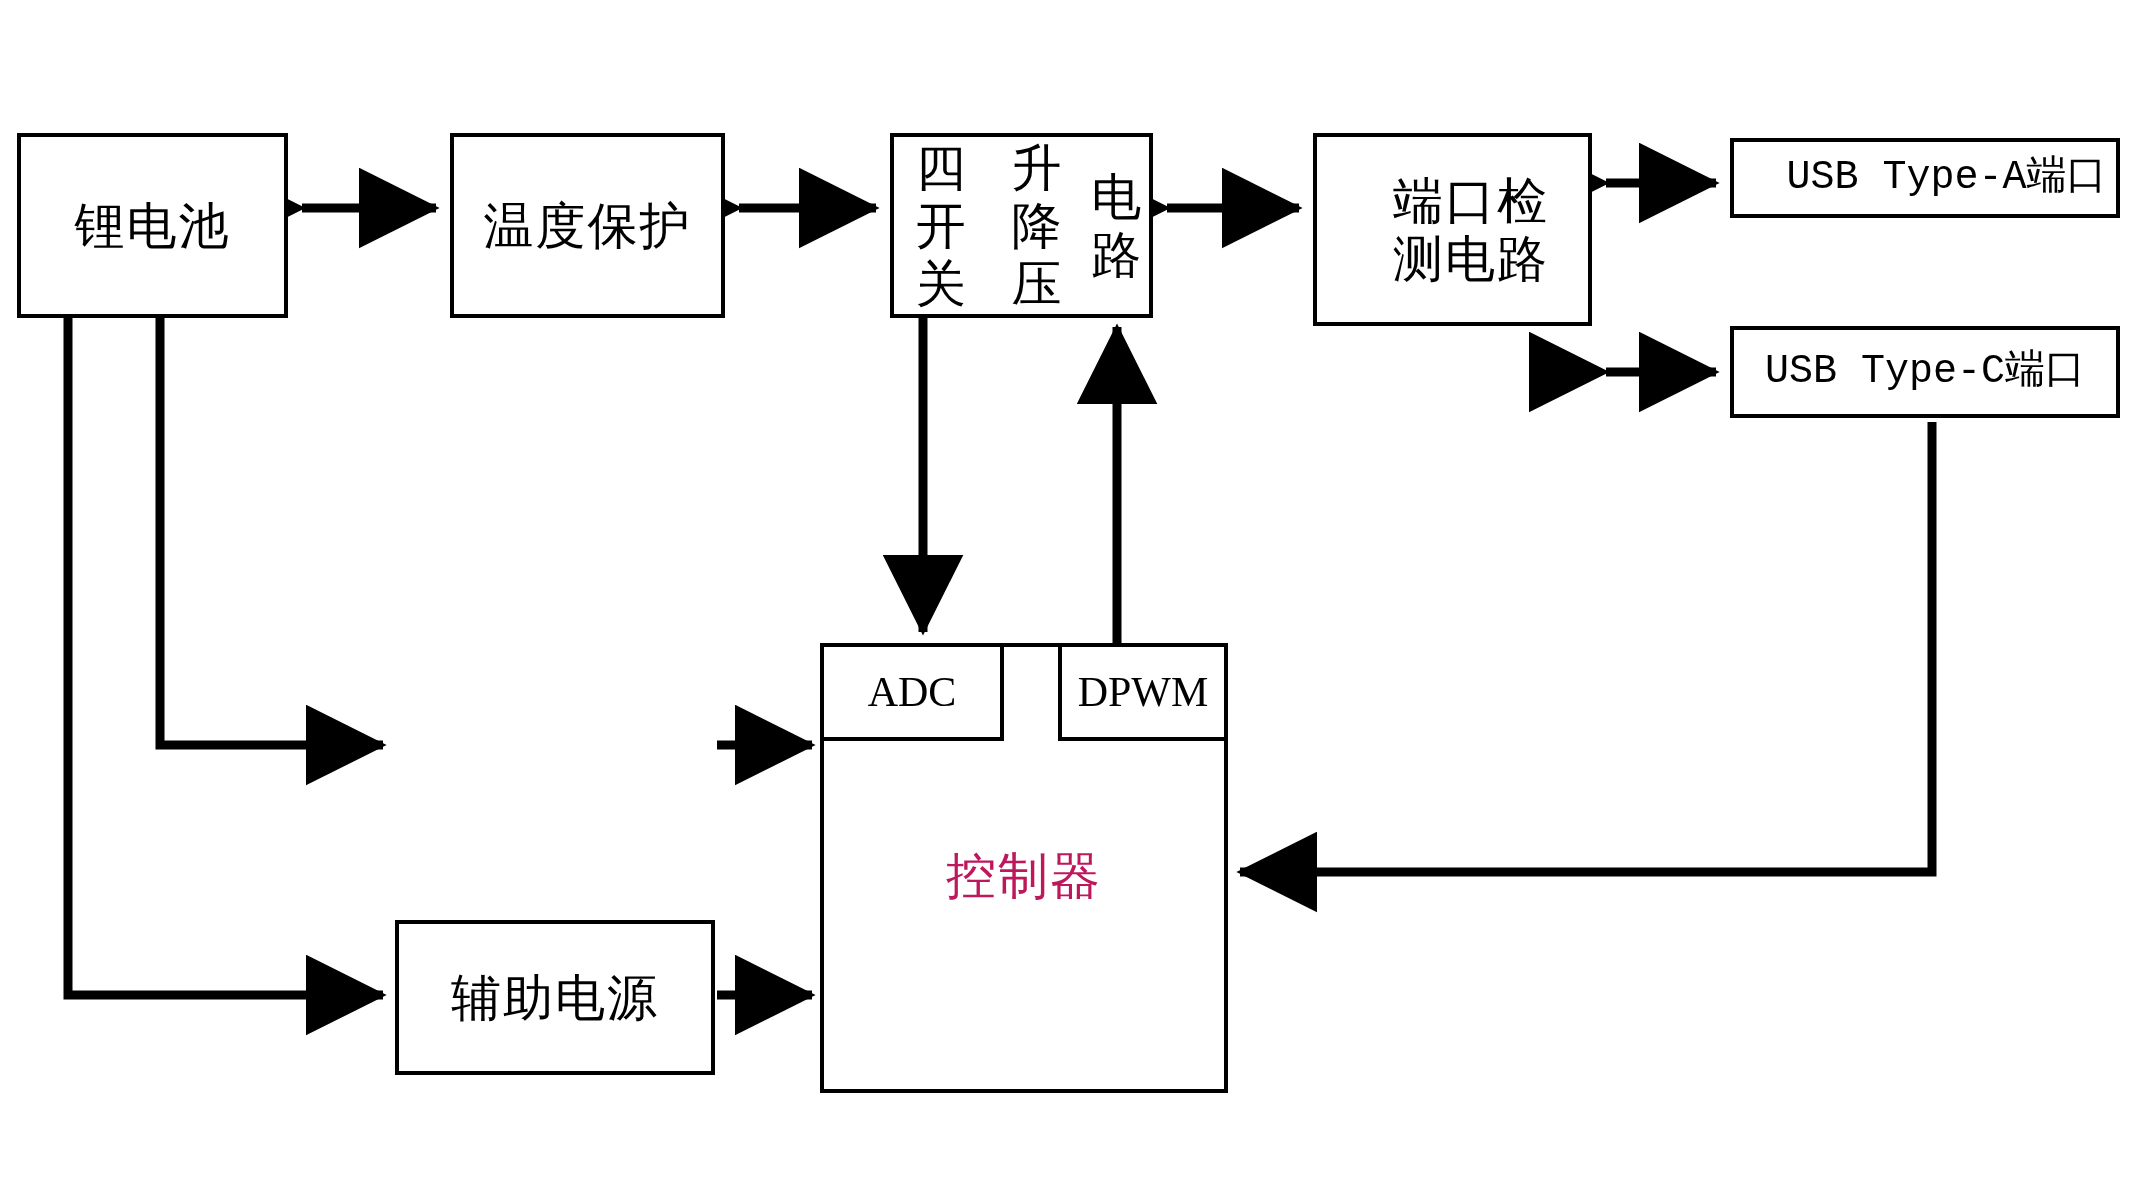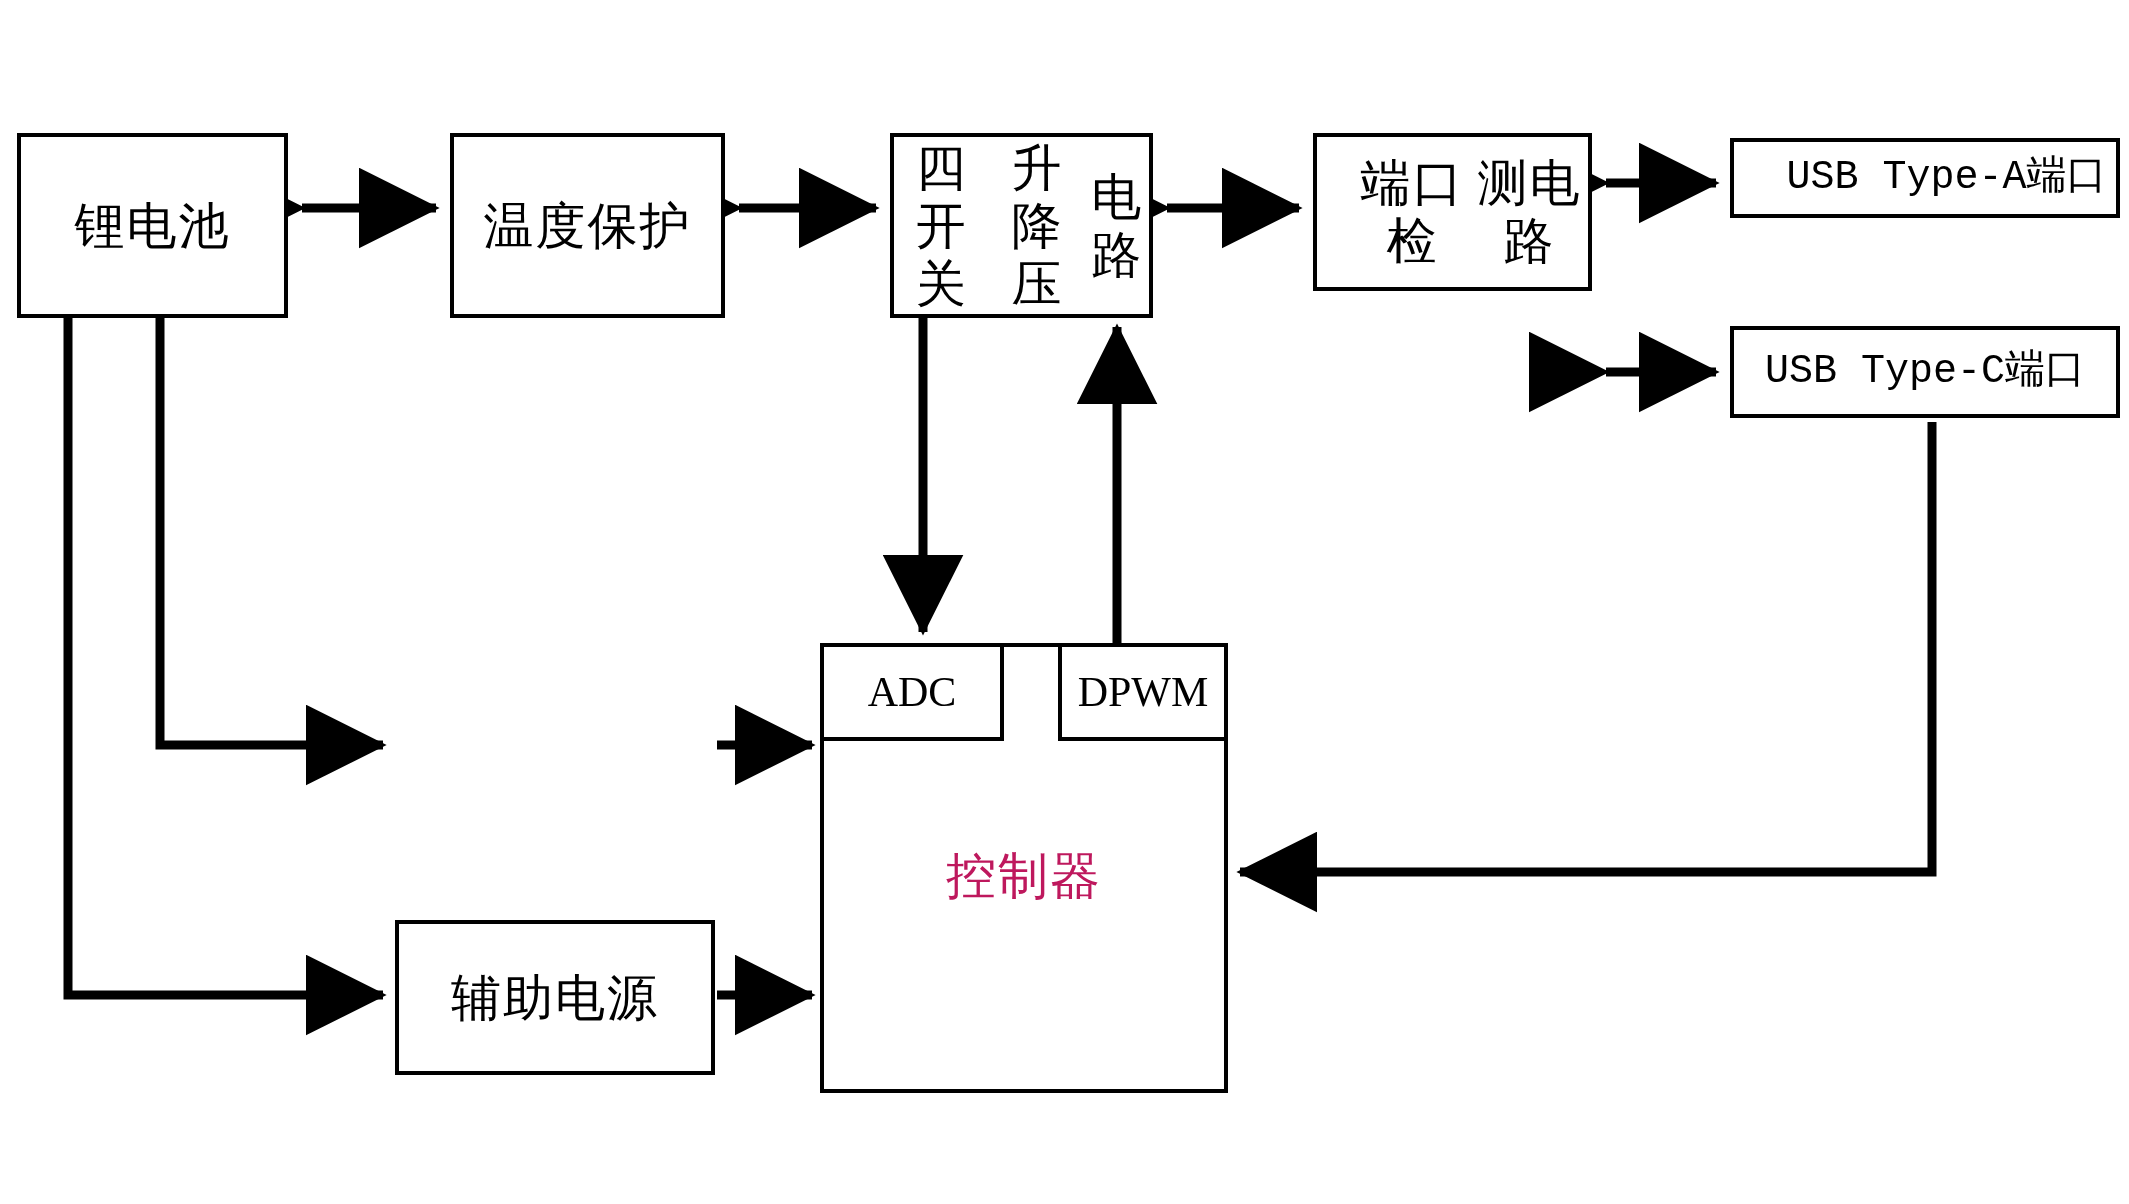--- a/index.html
+++ b/index.html
@@ -136,21 +136,21 @@
   <div class="block cn" style="left:450px; top:133px; width:275px; height:185px;">
     <span>温度保护</span>
   </div>
 
   <div class="block cn" style="left:890px; top:133px; width:263px; height:185px; ">
     <span>四开关</span>
     <span>升降压</span>
     <span>电路</span>
   </div>
 
-  <div class="block cn" style="left:1313px; top:133px; width:279px; height:158px; flex-direction:row;padding-left:37px;">
+  <div class="block cn" style="left:1313px; top:133px; width:279px; height:193px; flex-direction:column;padding-left:37px;">
     <span>端口检</span>
     <span>测电路</span>
   </div>
 
   <div class="block mono" style="left:1730px; top:138px; width:390px; height:80px;padding-left:43px;">
     <span>USB Type-A端口</span>
   </div>
 
   <div class="block mono" style="left:1730px; top:326px; width:390px; height:92px;">
     <span>USB Type-C端口</span>

